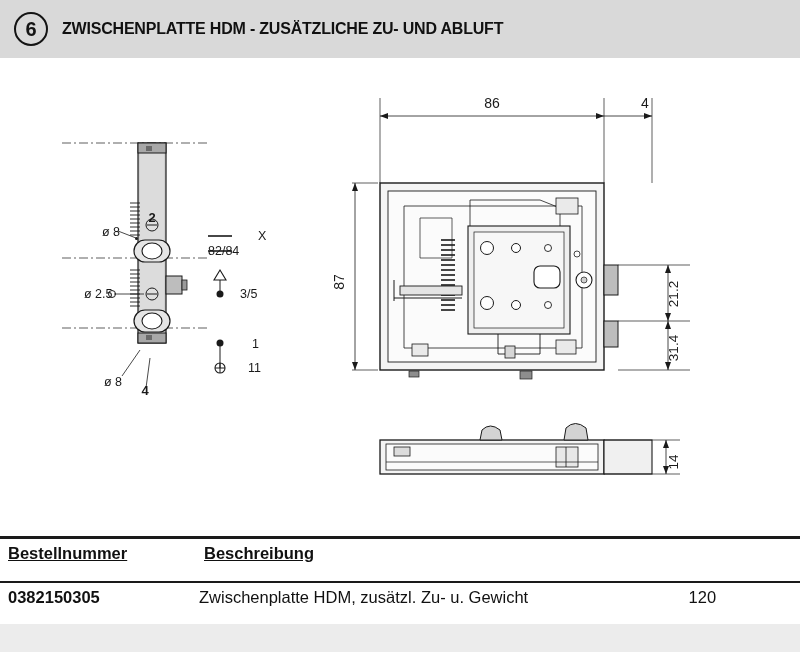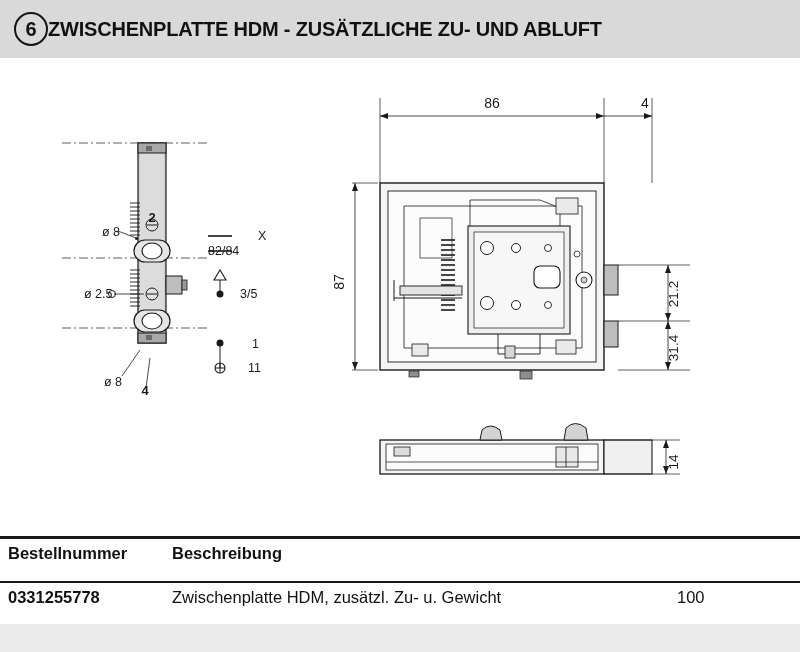--- a/index.html
+++ b/index.html
@@ -21,21 +21,22 @@
     padding-left: 14px;
   }
   .badge {
     width: 34px; height: 34px; border-radius: 50%;
     border: 2.4px solid #141414;
     display:flex; align-items:center; justify-content:center;
     font-size: 20px; font-weight: 700; color:#141414;
     flex: 0 0 auto;
   }
   .header-title {
-    font-size: 20px;
+    margin-left: 14px;
+    font-size: 16px;
     font-weight: 700;
     letter-spacing: -0.2px;
     color: #111;
     white-space: nowrap;
   }
 
   
   .canvas {
     position:absolute; left:0; top:58px; width:800px; height:462px;
     background:#ffffff;
@@ -50,24 +51,24 @@
   .rule { position:absolute; left:0; width:800px; background:#1a1a1a; }
   .rule.top { top:16px; height:2.5px; }
   .rule.mid { top:61px; height:1.6px; }
   .rule.bot { top:104px; height:2.5px; }
 
   .row { position:absolute; left:0; width:800px; display:flex; }
   .row.head { top:24px; }
   .row.data { top:68px; }
 
   .col-nr   { width:172px; padding-left:8px; }
-  .col-desc { width:505px; }
+  .col-desc { width:505px;margin-left:32px; }
   .col-wt   { width:115px; }
 
-  .row.head div { font-size:16.5px; font-weight:700; color:#111; }
+  .row.head div { font-size:16.5px; font-weight:700; color:#111;text-decoration:underline; }
   .row.data div { font-size:16.5px; font-weight:700; color:#111; }
   .row.data .col-desc, .row.data .col-wt { font-weight:400; }
 
   .footer-strip {
     position:absolute; left:0; top:624px; width:800px; height:28px;
     background:#ececec;
   }
 
   text { font-family:"Liberation Sans", sans-serif; fill:#1a1a1a; }
 </style>
@@ -289,19 +290,19 @@
   <div class="rule top"></div>
   <div class="rule mid"></div>
   <div class="rule bot"></div>
 
   <div class="row head">
     <div class="col-nr">Bestellnummer</div>
     <div class="col-desc">Beschreibung</div>
   </div>
 
   <div class="row data">
-    <div class="col-nr">0331255778</div>
+    <div class="col-nr">0382150305</div>
     <div class="col-desc">Zwischenplatte HDM, zusätzl. Zu- u. Gewicht</div>
-    <div class="col-wt">100</div>
+    <div class="col-wt">120</div>
   </div>
 </div>
 
 <div class="footer-strip"></div>
 
 </body></html>

